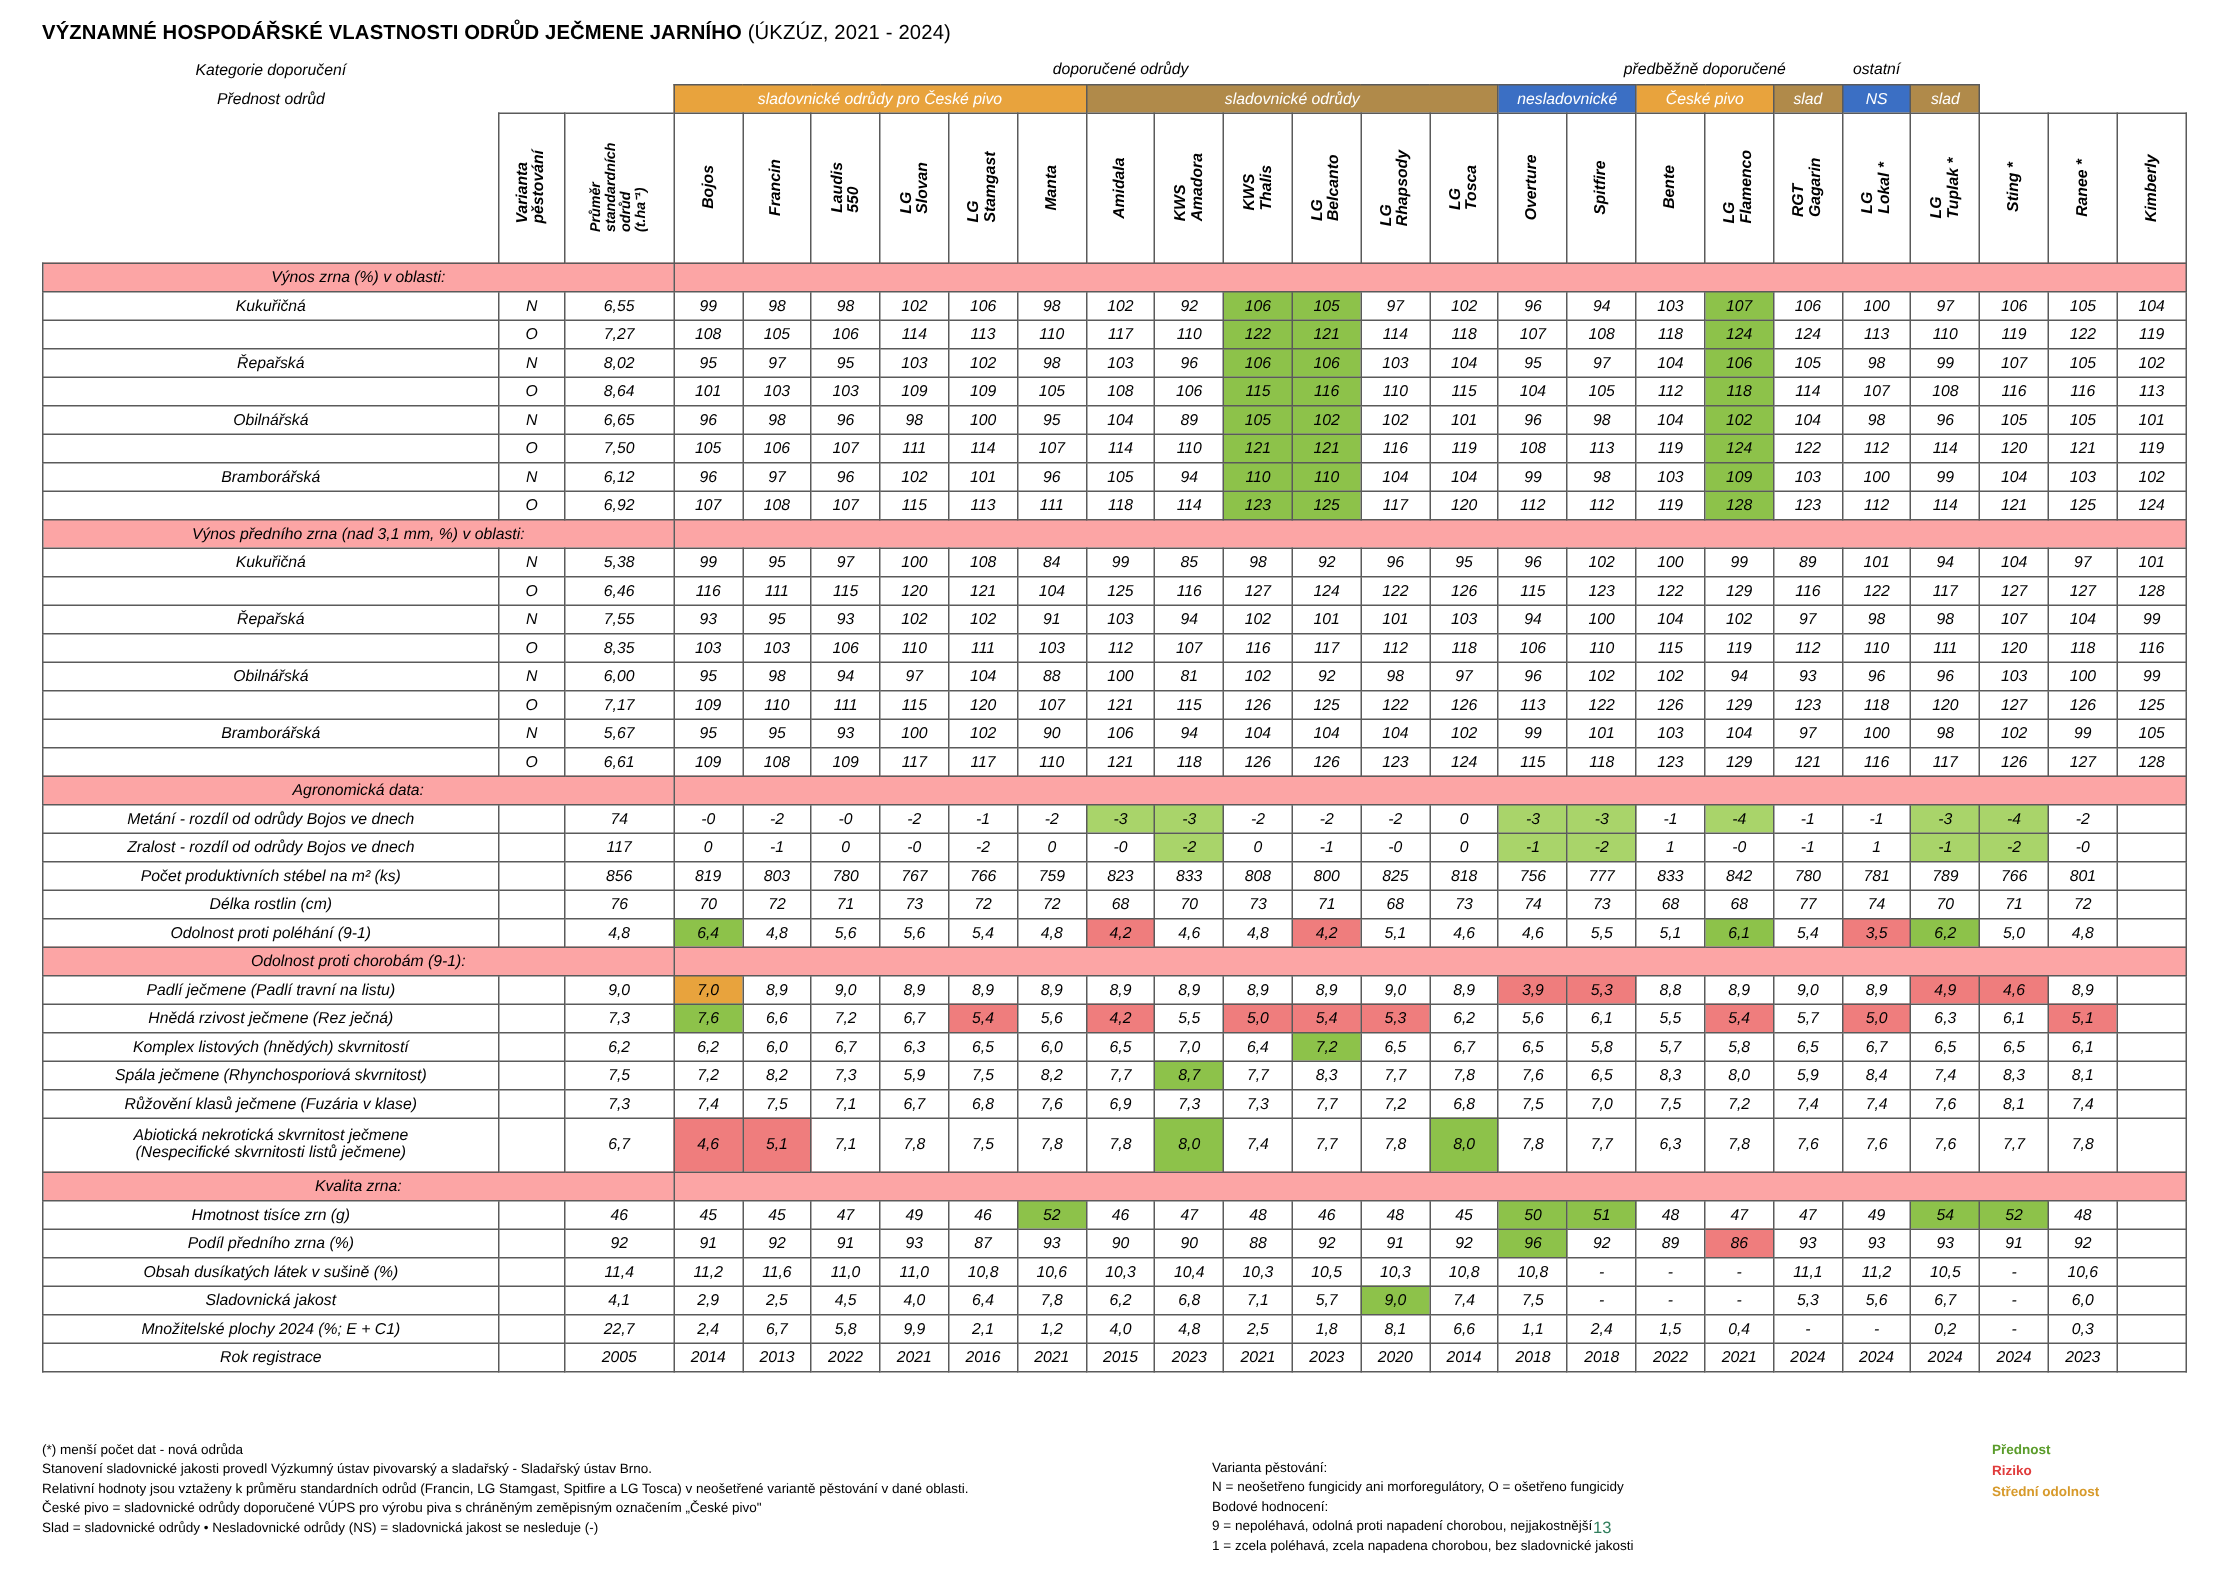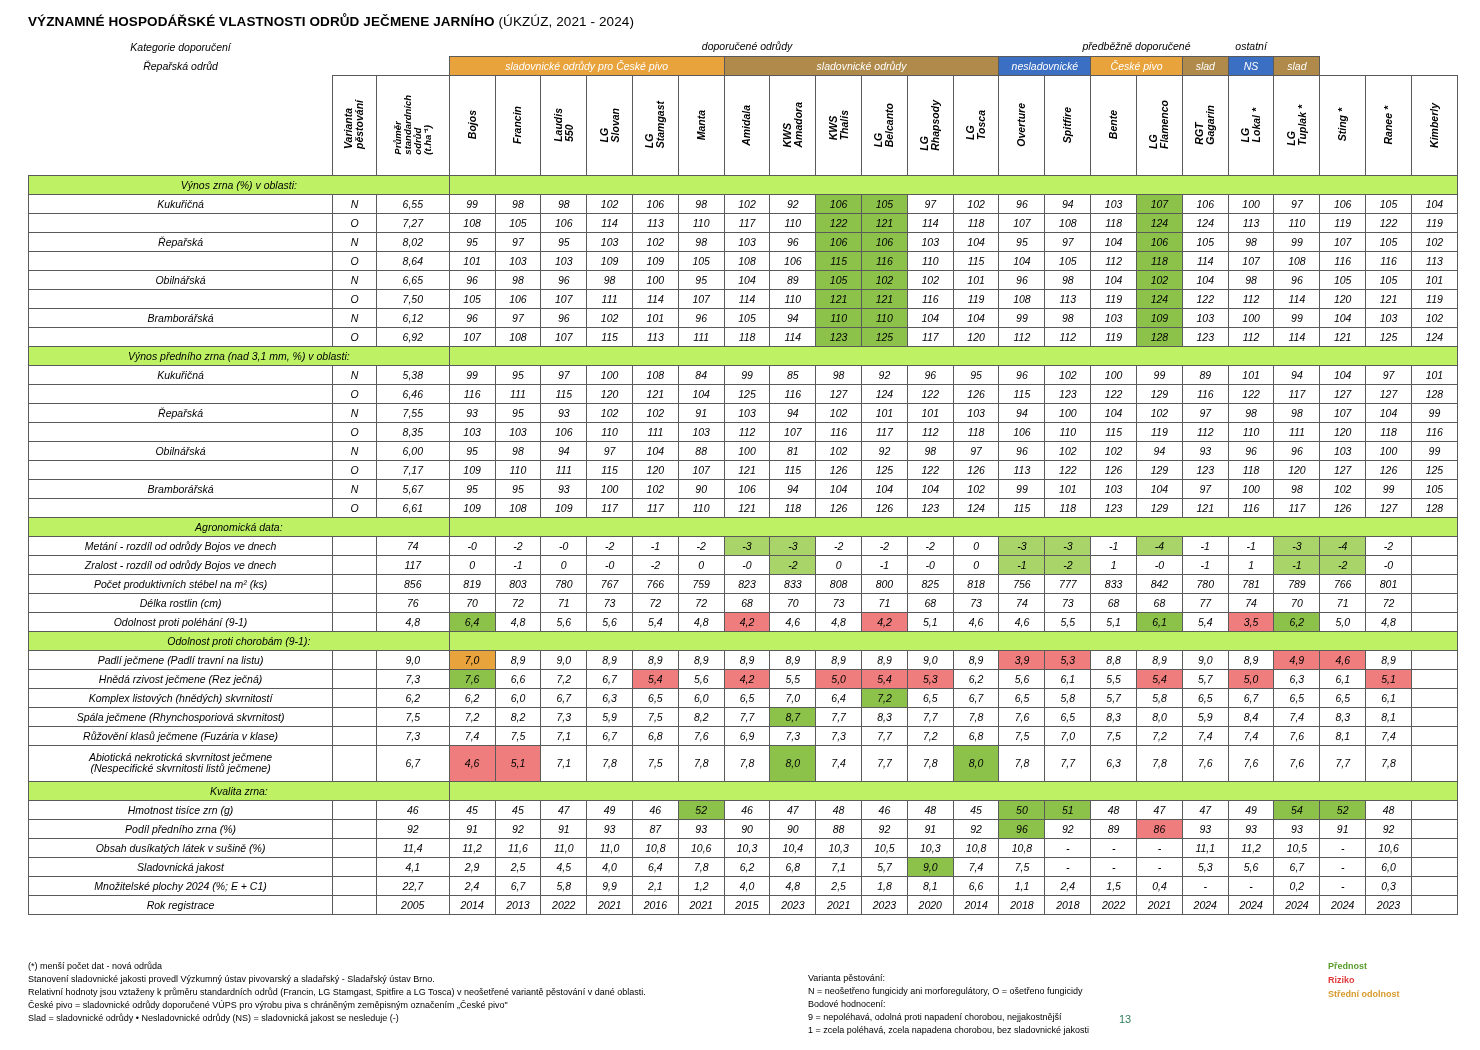--- a/index.html
+++ b/index.html
@@ -19,21 +19,21 @@
   table.grid td, table.grid th { border:1px solid #5a5a5a; padding:0; font-weight:normal; font-size:10.5px; text-align:center; vertical-align:middle; height:19px; }
   .nb { border:none !important; }
 
   
   col.c-label { width:292px; }
   col.c-var   { width:42px; }
   col.c-avg   { width:70px; }
   col.c-var1  { width:44px; }
 
   .lbl { text-align:left; padding-left:8px; font-size:11px; }
-  .section { background:#bef264; font-weight:bold; text-align:left; padding-left:8px; font-size:11px; height:20px; }
+  .section { background:#fca5a5; font-weight:bold; text-align:left; padding-left:8px; font-size:11px; height:20px; }
   .cat-row td { height:17px; font-size:10.5px; }
   .hdr-cat { text-align:left; padding-left:8px; font-size:11px; }
   .band { color:#fff; font-weight:bold; font-size:11px; }
   .band-cp { background:#e8a33d; }
   .band-sl { background:#b08a4a; }
   .band-ns { background:#3b6fc4; }
   .band-pcp { background:#e8a33d; }
   .band-psl { background:#b08a4a; }
   .band-pns { background:#3b6fc4;margin-left:18px; }
   .band-ost { background:#b08a4a; }
@@ -55,21 +55,21 @@
   .two-line { line-height:1.05; }
 
   .footer { position:absolute; left:28px; top:960px; width:1430px; font-size:9px; line-height:1.45; }
   .footer .col-left { position:absolute; left:0; top:0; width:720px; }
   .footer .col-mid { position:absolute; left:780px; top:12px; width:420px; }
   .footer .col-right { position:absolute; left:1300px; top:0; width:130px; font-weight:bold; }
   .footer .col-right div { line-height:1.55; }
   .c-pred { color:#5a9c2a; }
   .c-risk { color:#e03b3b; }
   .c-med { color:#d79a2b; }
-  .pageno { position:absolute; left:1119px; top:1013px; color:#2f7d5b; font-size:11px; }
+  .pageno { position:absolute; left:1062px; top:1013px; color:#2f7d5b; font-size:11px; }
 </style>
 </head>
 <body>
 
 <div class="page">
 
   <h1 class="title">
     <span>VÝZNAMNÉ HOSPODÁŘSKÉ VLASTNOSTI ODRŮD JEČMENE JARNÍHO</span>
     <span class="sub">(ÚKZÚZ, 2021 - 2024)</span>
   </h1>
@@ -105,21 +105,21 @@
     <tbody id="table-body">
         <tr class="cat-row">
           <td class="hdr-cat nb" colspan="1">Kategorie doporučení</td>
           <td class="nb"></td>
           <td class="nb"></td>
           <td class="nb plain-hdr" colspan="13">doporučené odrůdy</td>
           <td class="nb plain-hdr" colspan="4">předběžně doporučené</td>
           <td class="nb plain-hdr" colspan="1">ostatní</td>
         </tr>
         <tr>
-          <td class="hdr-cat nb">Řepařská odrůd</td>
+          <td class="hdr-cat nb">Přednost odrůd</td>
           <td class="nb"></td>
           <td class="nb"></td>
           <td class="band band-cp" colspan="6">sladovnické odrůdy pro České pivo</td>
           <td class="band band-sl" colspan="6">sladovnické odrůdy</td>
           <td class="band band-ns" colspan="2">nesladovnické</td>
           <td class="band band-pcp" colspan="2">České pivo</td>
           <td class="band band-psl" colspan="1">slad</td>
           <td class="band band-pns" colspan="1">NS</td>
           <td class="band band-ost" colspan="1">slad</td>
         </tr>

